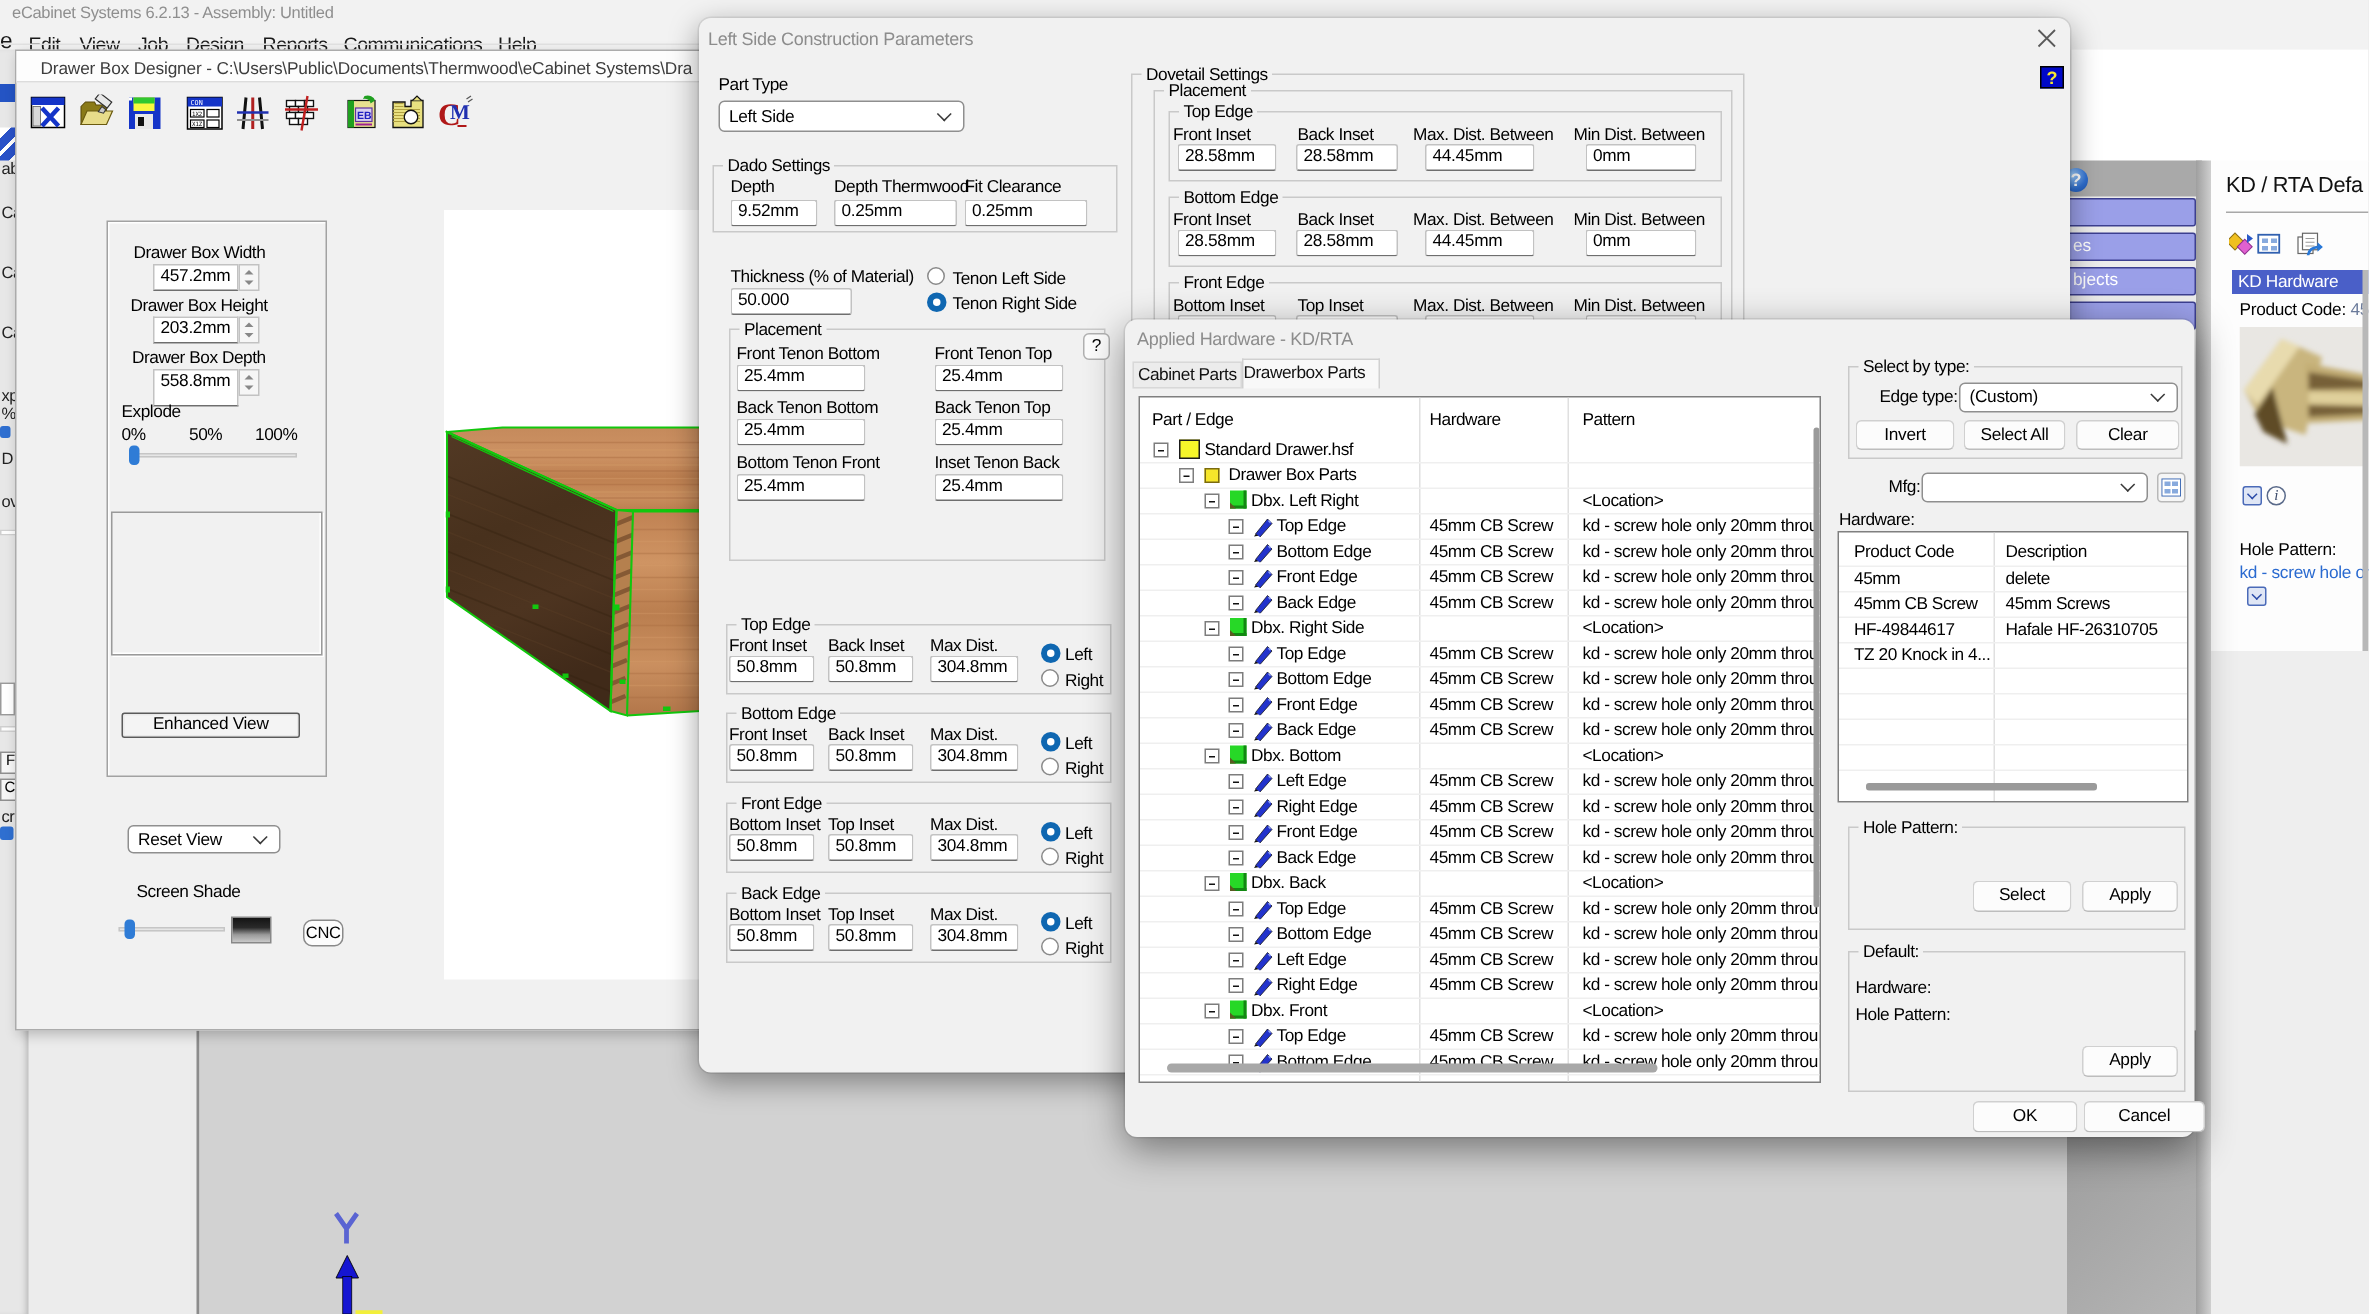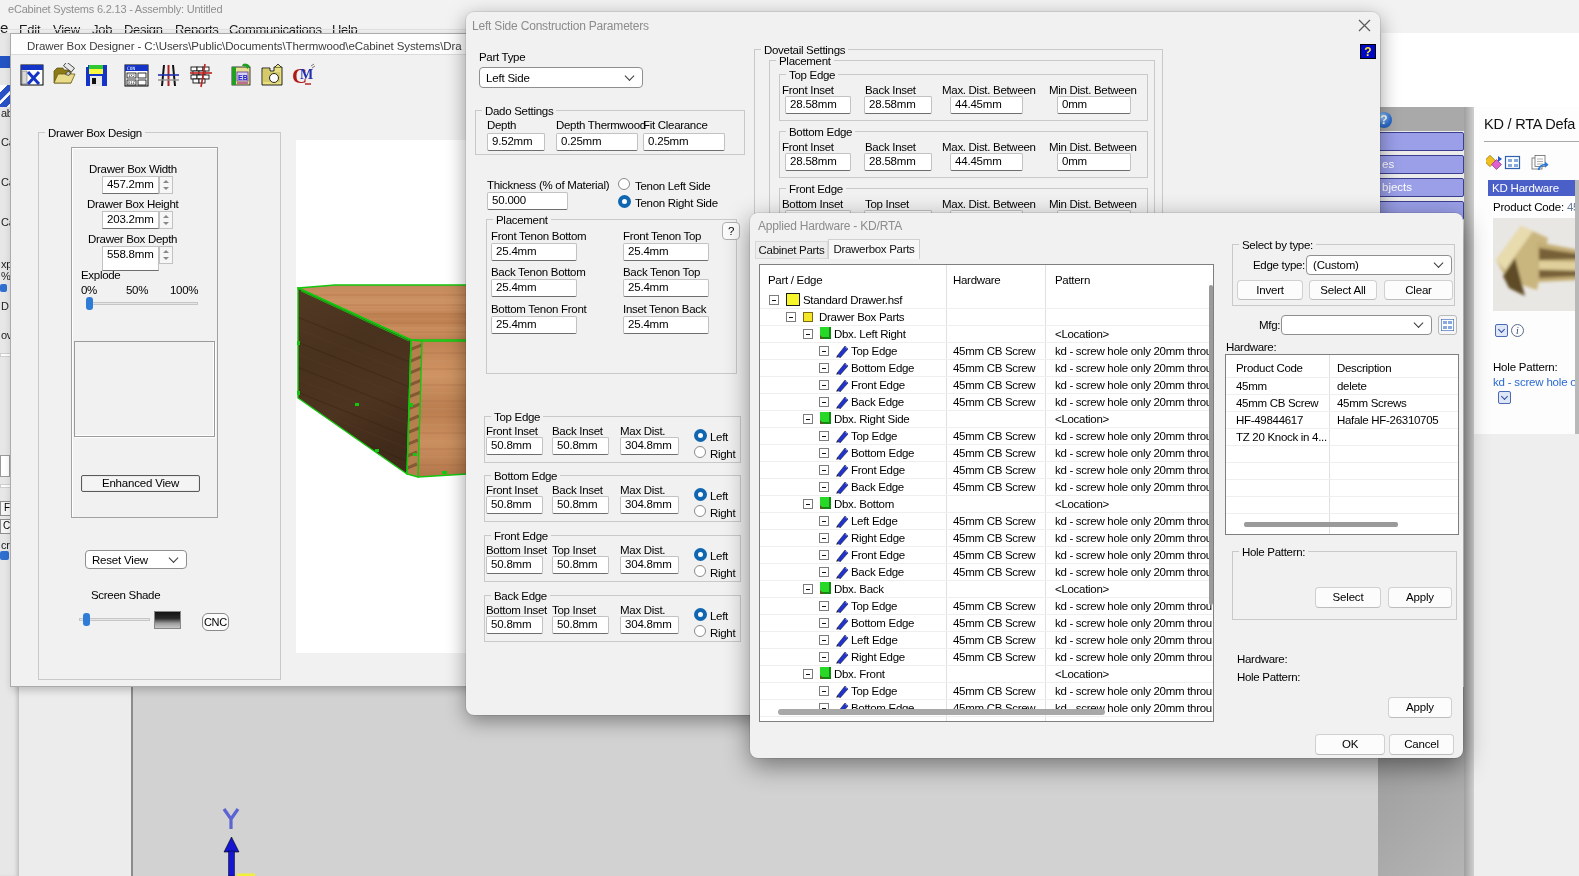--- a/index.html
+++ b/index.html
@@ -255,23 +255,20 @@
 <g fill="#12c70e">
 <rect x="0" y="58" width="3" height="4"></rect>
         <rect x="0" y="108" width="3" height="4"></rect>
 <rect x="58" y="120" width="4" height="3"></rect>
         <rect x="78" y="166" width="4" height="3"></rect>
 <rect x="112" y="120" width="4" height="4"></rect>
         <rect x="116" y="170" width="4" height="3"></rect>
 <rect x="145" y="188" width="5" height="3"></rect>
 </g>
 </svg>
-<div class="gb" style="left:27px;top:98px;width:243px;height:548px">
-      <i class="gl" style="background:#f1f1f1">Drawer Box Design</i>
-    </div>
 <div class="a" style="left:60px;top:113px;width:147px;height:371px;border:1px solid #a2a2a2;box-shadow:inset 1px 1px 0 #fff"></div>
 <div class="lb" style="left:78px;top:129px">Drawer Box Width</div>
 <div class="lb" style="left:76px;top:164px">Drawer Box Height</div>
 <div class="lb" style="left:77px;top:199px">Drawer Box Depth</div>
 <div class="fld" style="left:91px;top:142px;width:57px;height:18px;border-radius:0">457.2mm</div>
 <div class="a" style="left:148px;top:142px;width:14px;height:18px;background:#f6f6f6;border:1px solid #c2c2c2">
       <div style="position:absolute;left:3px;top:3px;width:0;height:0;border-left:3px solid transparent;border-right:3px solid transparent;border-bottom:3.5px solid #888"></div>
       <div style="position:absolute;left:3px;bottom:3px;width:0;height:0;border-left:3px solid transparent;border-right:3px solid transparent;border-top:3.5px solid #888"></div>
     </div>
 <div class="fld" style="left:91px;top:177px;width:57px;height:18px;border-radius:0">203.2mm</div>
@@ -432,21 +429,21 @@
 <div class="lb" style="left:476px;top:186px">Max. Dist. Between</div>
 <div class="lb" style="left:583px;top:186px">Min Dist. Between</div>
 <div class="fld" style="left:319px;top:198px;width:66px;height:18px">28.58mm</div>
 <div class="fld" style="left:398px;top:198px;width:68px;height:18px">28.58mm</div>
 <div class="fld" style="left:484px;top:198px;width:73px;height:18px">44.45mm</div>
 <div class="fld" style="left:591px;top:198px;width:74px;height:18px">0mm</div>
 </div>
 <div class="a" id="ah" style="left:750px;top:213px;width:713px;height:545px;background:#f1f1f1;border-radius:8px;box-shadow:0 8px 26px rgba(0,0,0,.45),0 0 0 1px rgba(0,0,0,.08)">
 <div class="lb" style="left:8px;top:7px;font-size:12px;line-height:13px;letter-spacing:-0.2px;color:#8c8c8c">Applied Hardware - KD/RTA</div>
 <div class="a" style="left:5px;top:28px;width:73px;height:18px;background:#ececec;border:1px solid #d8d8d8;font-size:11.5px;letter-spacing:-0.3px;text-align:center;line-height:17px;color:#111">Cabinet Parts</div>
-<div class="a" style="left:78px;top:26px;width:92px;height:20px;background:#f8f8f8;border:1px solid #d0d0d0;border-bottom:none;font-size:11.5px;letter-spacing:-0.3px;text-align:center;line-height:19px;color:#111">Drawerbox Parts</div>
+<div class="a" style="left:78px;top:26px;width:92px;height:20px;background:#f8f8f8;border:1px solid #d0d0d0;border-bottom:none;font-size:11.5px;letter-spacing:-0.3px;text-align:left;line-height:19px;color:#111">Drawerbox Parts</div>
 <div class="a" id="tree" style="left:9px;top:51px;width:455px;height:458px;background:#fff;border:1px solid #7f7f7f;overflow:hidden">
 <div class="lb" style="left:8px;top:9px">Part / Edge</div>
 <div class="lb" style="left:193px;top:9px">Hardware</div>
 <div class="lb" style="left:295px;top:9px">Pattern</div>
 <div class="a" style="left:186px;top:0;width:1px;height:458px;background:#e0e0e0"></div>
 <div class="a" style="left:285px;top:0;width:1px;height:458px;background:#e0e0e0"></div>
 <div class="exp" style="left:9px;top:30px"></div>
 <div class="a" style="left:26px;top:28px;width:14px;height:13px;background:#f6f62a;border:1.6px solid #1a1a1a"></div>
 <div class="tt" style="left:43px;top:29px">Standard Drawer.hsf</div>
 <div class="a" style="left:0;top:43px;width:455px;height:1px;background:#efefef"></div>
@@ -710,17 +707,20 @@
 <div class="a" style="left:0;top:124px;width:234px;height:1px;background:#efefef"></div>
 <div class="a" style="left:0;top:141px;width:234px;height:1px;background:#efefef"></div>
 <div class="a" style="left:0;top:158px;width:234px;height:1px;background:#efefef"></div>
 <div class="a" style="left:18px;top:167px;width:154px;height:5px;background:#9a9a9a;border-radius:2px;top:167px"></div>
 </div>
 <div class="gb" style="left:482px;top:338px;width:225px;height:69px">
       <i class="gl" style="background:#f1f1f1">Hole Pattern:</i>
     </div>
 <div class="btn" style="left:565px;top:374px;width:66px;height:21px;line-height:19px">Select</div>
 <div class="btn" style="left:638px;top:374px;width:64px;height:21px;line-height:19px">Apply</div>
+<div class="gb" style="left:482px;top:421px;width:225px;height:94px">
+      <i class="gl" style="background:#f1f1f1">Default:</i>
+    </div>
 <div class="lb" style="left:487px;top:440px">Hardware:</div>
 <div class="lb" style="left:487px;top:458px">Hole Pattern:</div>
 <div class="btn" style="left:638px;top:484px;width:64px;height:21px;line-height:19px">Apply</div>
 <div class="btn" style="left:565px;top:521px;width:70px;height:21px;line-height:19px">OK</div>
-<div class="btn" style="left:639px;top:521px;width:65px;height:21px;line-height:19px">Cancel</div>
+<div class="btn" style="left:639px;top:521px;width:81px;height:21px;line-height:19px">Cancel</div>
 </div>
 </body></html>

